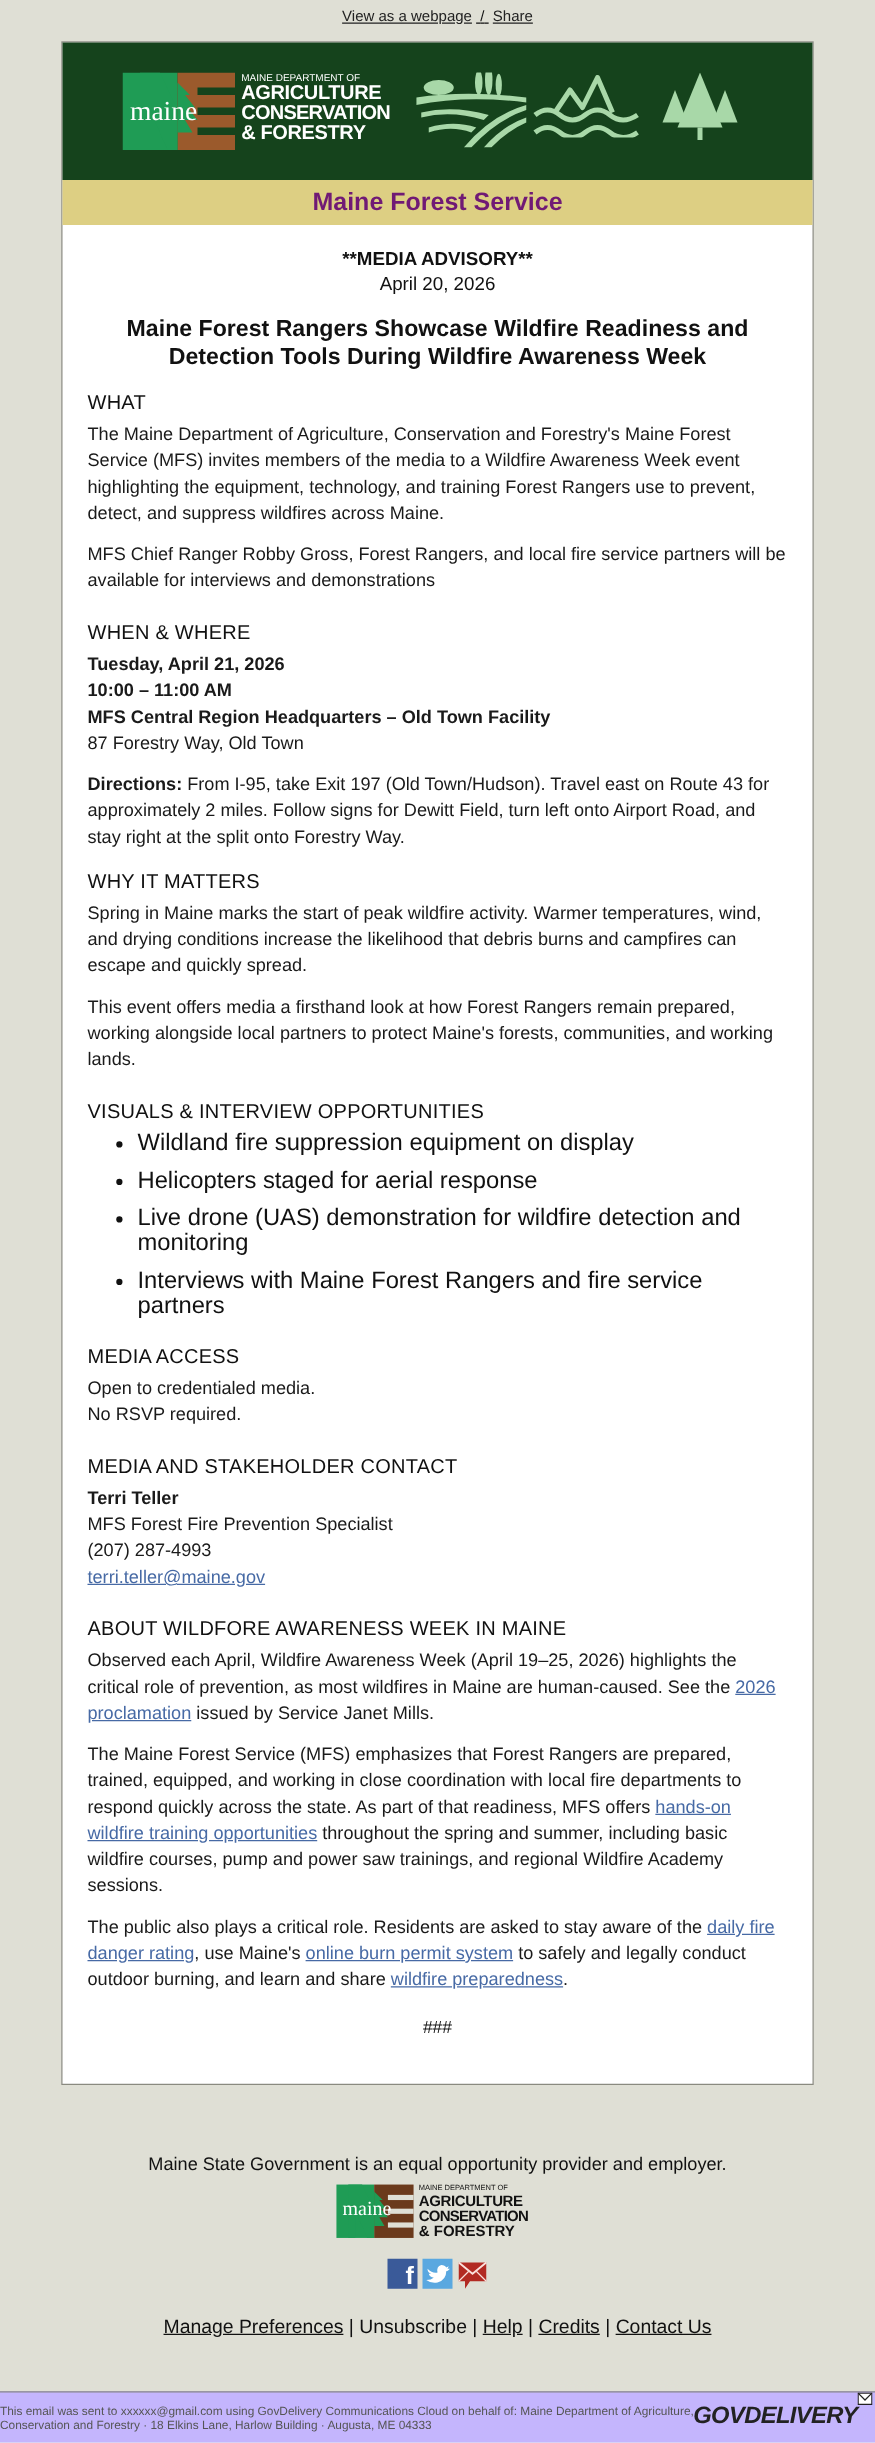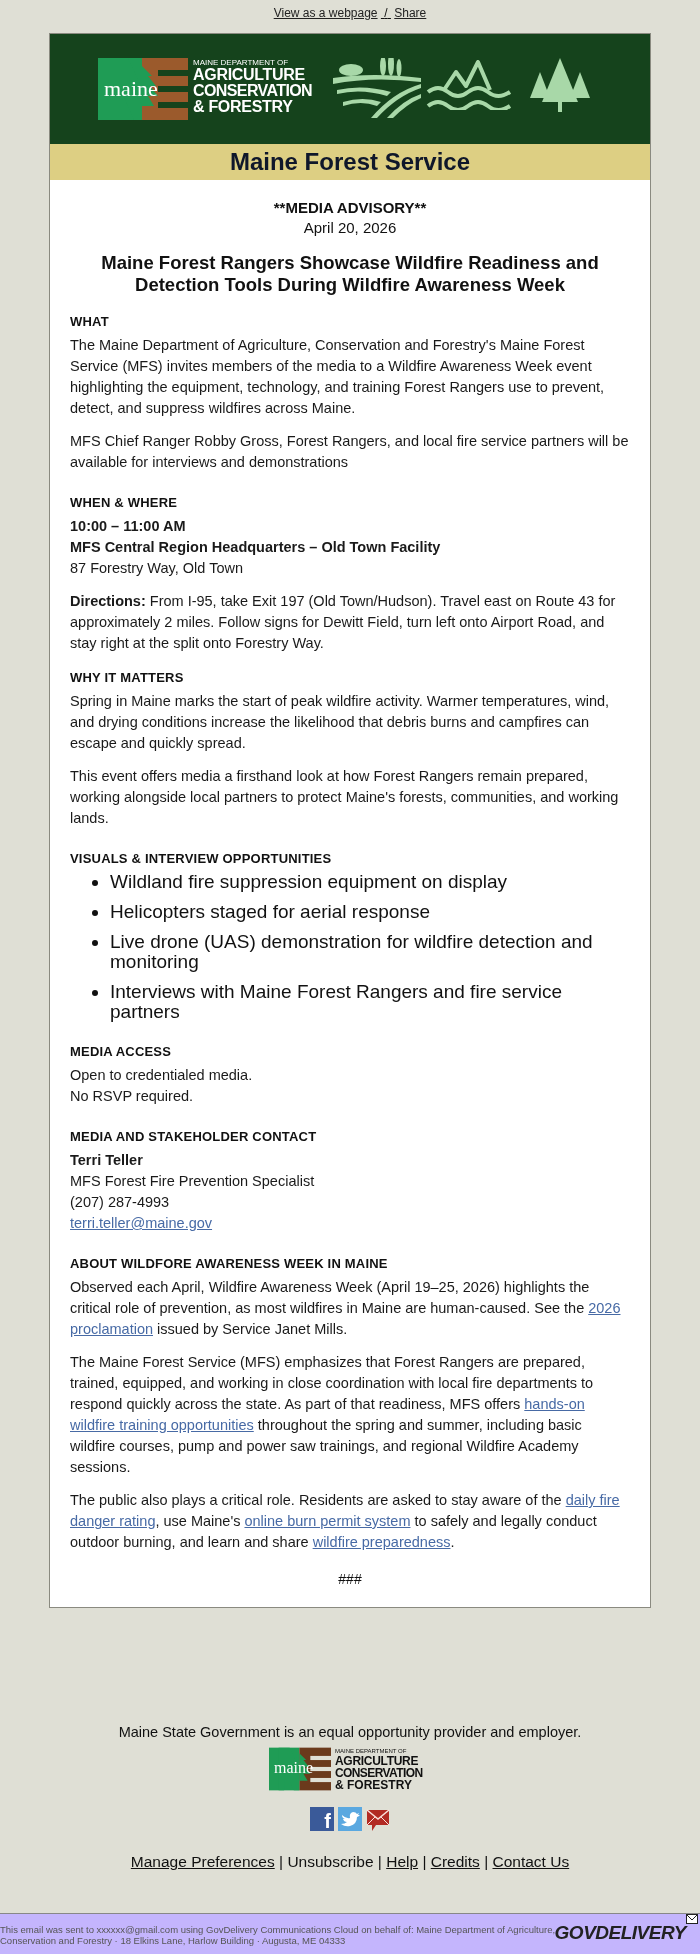--- a/index.html
+++ b/index.html
@@ -1,26 +1,26 @@
 <!DOCTYPE html>
 <html><head>
 <meta charset="utf-8">
 <style>
   html, body { margin:0; padding:0; }
   body { width:700px; height:1954px; background:#dfdfd5; font-family:"Liberation Sans", sans-serif; color:#111; overflow:hidden; position:relative; }
   .topbar { text-align:center; padding-top:6px; height:25px; font-size:12px; }
   .topbar a { color:#222; text-decoration:underline; }
   .frame { position:absolute; left:49px; top:33px; width:600px; border:1px solid #8a8a80; background:#fff; }
   .banner { height:110px; background:#15431c; position:relative; }
-  .subbanner { height:36px; background:#ddcf83; text-align:center; font-size:24px; font-weight:bold; line-height:36px; color:#0f172a; }
-  .content { padding:18px 20px 12px 20px;border-radius:32px; }
+  .subbanner { height:36px; background:#ddcf83; text-align:center; font-size:20px; font-weight:bold; line-height:36px; color:#701a75; }
+  .content { padding:18px 20px 30px 20px;border-radius:32px; }
   .adv { text-align:center; font-size:15px; line-height:20px; }
   .adv .title { font-weight:bold; }
   h1 { text-align:center; font-size:18.5px; line-height:22px; margin:14px 0 18px 0; font-weight:bold; }
-  h2 { font-size:13px; font-weight:700; margin:16px 0 6px 0; letter-spacing:0.2px; }
+  h2 { font-size:16px; font-weight:400; margin:16px 0 6px 0; letter-spacing:0.2px; }
   p { font-size:14.5px; line-height:21px; margin:0 0 12px 0; color:#1a1a1a; }
   .lines { font-size:14.5px; line-height:21px; color:#1a1a1a; margin-bottom:12px; }
   .lines b { font-weight:bold; }
   ul { margin:4px 0 8px 0; padding-left:40px; }
   li { font-size:19px; line-height:20px; margin-bottom:10px; }
   a.lnk { color:#476aa5; text-decoration:underline; }
   .hash { text-align:center; font-size:14px; margin:18px 0 8px 0; }
   .footer { position:absolute; top:1724px; left:0; width:700px; text-align:center; }
   .eo { font-size:14.5px; color:#111; }
   .footlogo { margin:7px auto 0 auto; width:162px; height:44px; position:relative; }
@@ -102,20 +102,21 @@
       <div>April 20, 2026</div>
     </div>
     <h1>Maine Forest Rangers Showcase Wildfire Readiness and Detection Tools During Wildfire Awareness Week</h1>
 
     <h2>WHAT</h2>
     <p>The Maine Department of Agriculture, Conservation and Forestry's Maine Forest Service (MFS) invites members of the media to a Wildfire Awareness Week event highlighting the equipment, technology, and training Forest Rangers use to prevent, detect, and suppress wildfires across Maine.</p>
     <p>MFS Chief Ranger Robby Gross, Forest Rangers, and local fire service partners will be available for interviews and demonstrations</p>
 
     <h2 style="margin-top:22px">WHEN &amp; WHERE</h2>
     <div class="lines">
+      <div><b>Tuesday, April 21, 2026</b></div>
       <div><b>10:00 – 11:00 AM</b></div>
       <div><b>MFS Central Region Headquarters – Old Town Facility</b></div>
       <div>87 Forestry Way, Old Town</div>
     </div>
     <p><b>Directions:</b><span> From I-95, take Exit 197 (Old Town/Hudson). Travel east on Route 43 for approximately 2 miles. Follow signs for Dewitt Field, turn left onto Airport Road, and stay right at the split onto Forestry Way.</span></p>
 
     <h2 style="">WHY IT MATTERS</h2>
     <p>Spring in Maine marks the start of peak wildfire activity. Warmer temperatures, wind, and drying conditions increase the likelihood that debris burns and campfires can escape and quickly spread.</p>
     <p>This event offers media a firsthand look at how Forest Rangers remain prepared, working alongside local partners to protect Maine's forests, communities, and working lands.</p>
 

